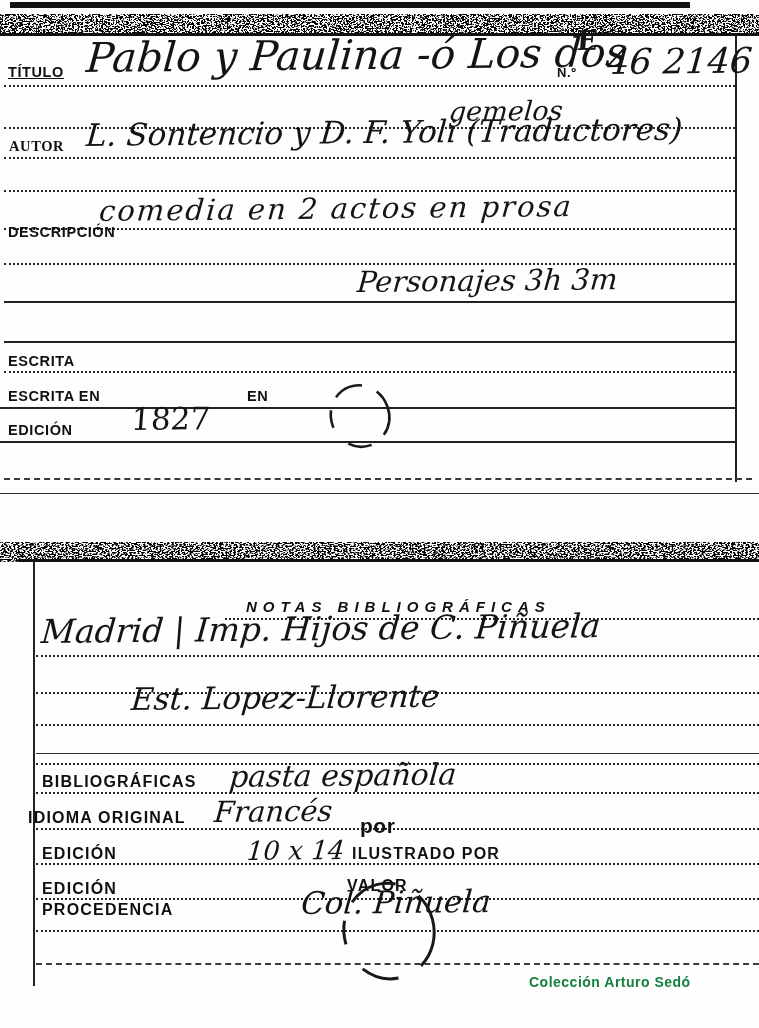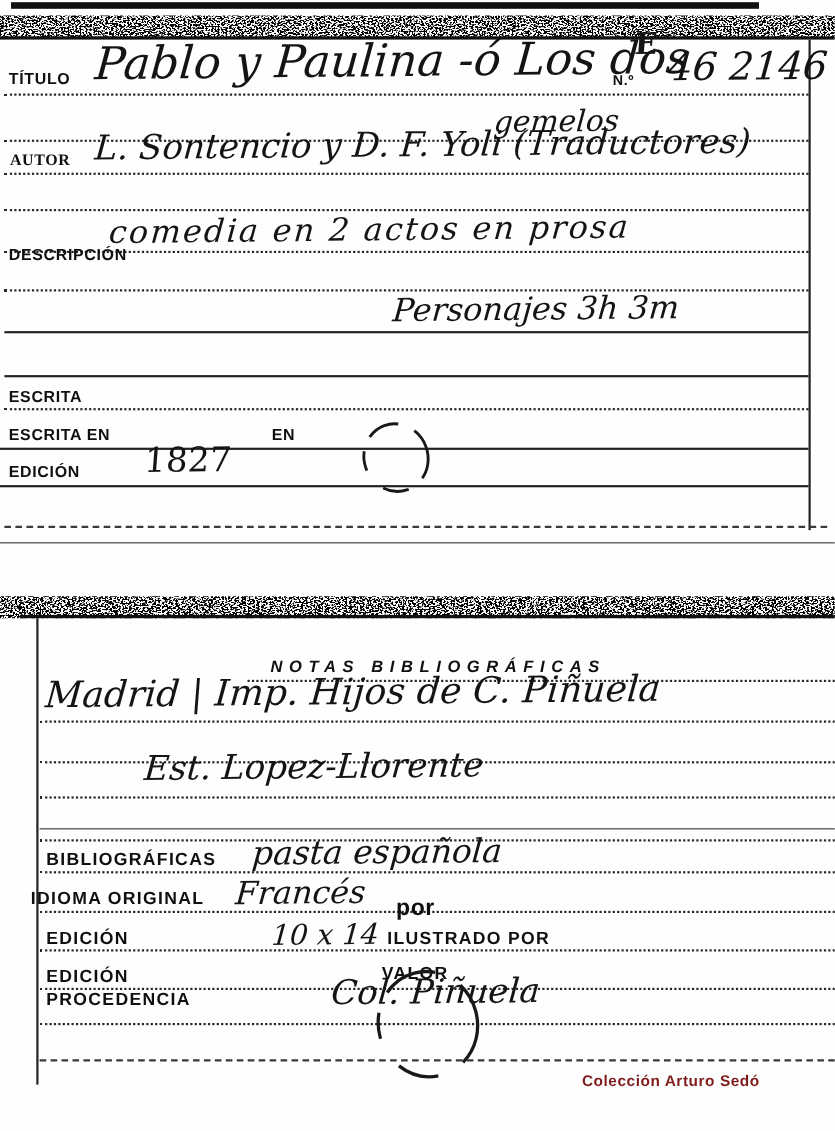--- a/index.html
+++ b/index.html
@@ -17,21 +17,21 @@
   
   .ln{position:absolute;height:0;border-top:2px dotted #262626;}
   .ln.solid{border-top:2px solid #222;}
   .ln.thin{border-top:1.5px solid #333;}
   .ln.dash{border-top:2px dashed #3a3a3a;}
   .vline{position:absolute;width:2px;background:#222;}
   .bar{position:absolute;background:#111;}
   .noise{position:absolute;left:0;width:759px;height:20px;}
   .stamp{position:absolute;}
   .hdr{position:absolute;font-weight:700;letter-spacing:6px;font-size:15px;color:#101010;white-space:nowrap;}
-  .foot{position:absolute;font-weight:700;font-size:14px;letter-spacing:.5px;color:#7f1d1d;white-space:nowrap;}
+  .foot{position:absolute;font-weight:700;font-size:14px;letter-spacing:.5px;color:#15803d;white-space:nowrap;}
 </style>
 </head>
 <body>
 
 <div class="page">
 
   <div class="bar" style="left:10px;top:2px;width:680px;height:6px;"></div>
   <svg class="noise" style="top:14px;">
     <defs>
         <filter id="g1" x="0" y="0" width="100%" height="100%">
@@ -51,21 +51,21 @@
   <div class="ln" style="left:4px;top:228px;width:731px;"></div>
   <div class="ln" style="left:4px;top:263px;width:731px;"></div>
   <div class="ln solid" style="left:4px;top:301px;width:731px;"></div>
   <div class="ln solid" style="left:4px;top:341px;width:731px;"></div>
   <div class="ln" style="left:4px;top:371px;width:731px;"></div>
   <div class="ln solid" style="left:0px;top:407px;width:735px;"></div>
   <div class="ln solid" style="left:0px;top:441px;width:735px;"></div>
   <div class="ln dash" style="left:4px;top:478px;width:748px;"></div>
   <div class="ln thin" style="left:0px;top:493px;width:759px;"></div>
 
-  <span class="lbl c1" style="left:8px;top:64px;">TÍTULO</span>
+  <span class="lbl c1" style="left:8px;top:64px;text-decoration:underline;">TÍTULO</span>
   <span class="lbl c1" style="left:9px;top:138px;font-family:Liberation Serif, serif;">AUTOR</span>
   <span class="lbl c1" style="left:8px;top:224px;">DESCRIPCIÓN</span>
   <span class="lbl c1" style="left:8px;top:353px;">ESCRITA</span>
   <span class="lbl c1" style="left:8px;top:388px;text-align:right;">ESCRITA EN</span>
   <span class="lbl c1" style="left:247px;top:388px;">EN</span>
   <span class="lbl c1" style="left:8px;top:422px;">EDICIÓN</span>
   <span class="lbl c1" style="left:557px;top:65px;font-size:13px;">N.º</span>
 
   <span class="hw" style="left:85px;top:38px;font-size:41px;">Pablo y Paulina -ó Los dos</span>
   <span class="hw" style="left:576px;top:27px;font-size:27px;font-style:normal;font-weight:700;">E</span>

